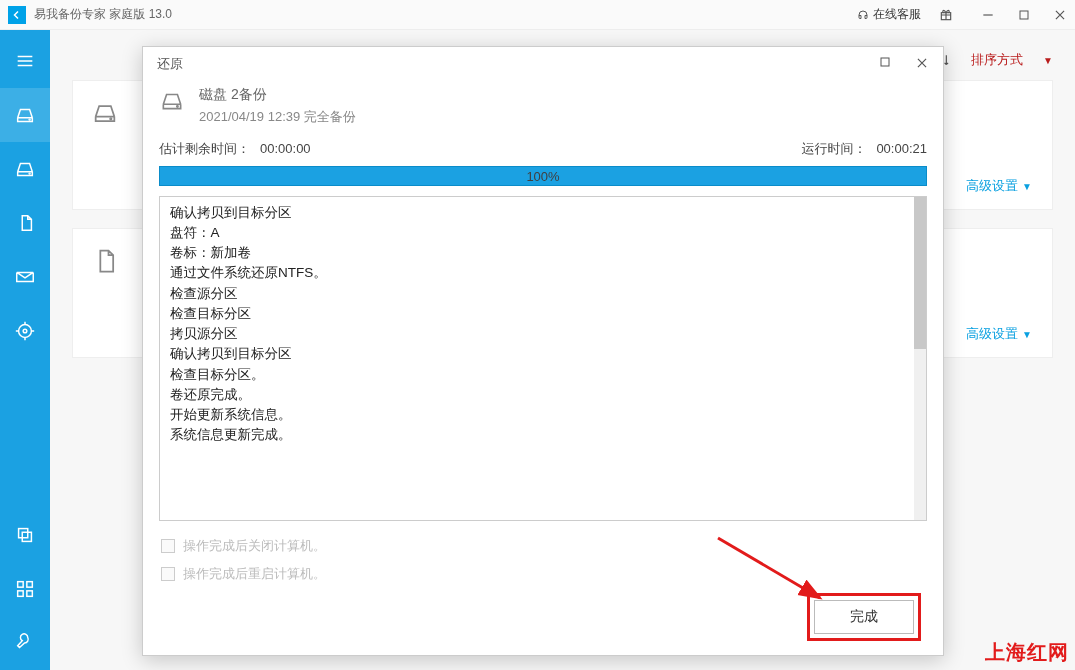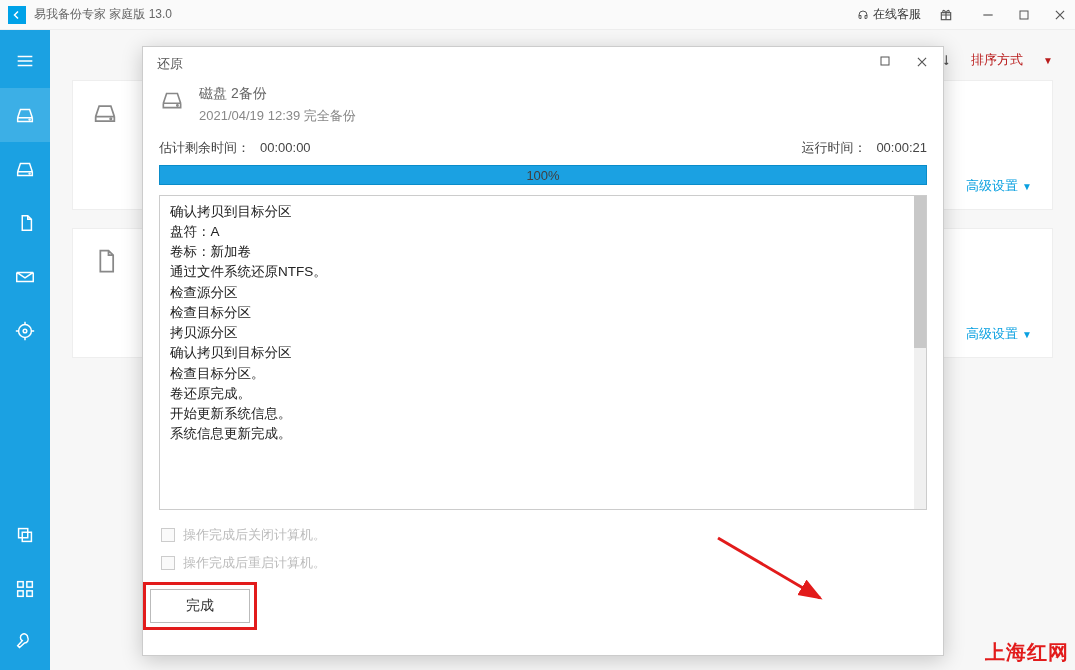--- a/index.html
+++ b/index.html
@@ -106,21 +106,21 @@
     color:#222;
     line-height:1.5;
     overflow:hidden;
     position:relative;
   }
   .log-box .scroll-track { position:absolute; right:0; top:0; bottom:0; width:12px; background:#f0f0f0;}
   .log-box .scroll-thumb { position:absolute; right:0; top:0; width:12px; height:152px; background:#c8c8c8;}
   .options { padding:16px 18px 0 18px; color:#bbb; font-size:13px; }
   .options .opt { display:flex; align-items:center; gap:8px; margin-bottom:10px; }
   .options .opt .cb { width:14px; height:14px; border:1px solid #ccc; background:#fafafa;}
-  .footer { margin-top:auto; padding: 0 22px 25px 0; display:flex; justify-content:flex-start;}
+  .footer { margin-top:auto; padding: 0 22px 14px 0; display:flex; justify-content:flex-end;}
   .finish-btn {
     width:100px; height:34px; border:1px solid #bbb; background:#fff;
     display:flex; align-items:center; justify-content:center;
     font-size:14px; color:#333; cursor:pointer;
   }
   .finish-btn-wrap { border:3px solid #e21b1b; padding:4px; }
   .arrow-annot { position:absolute; pointer-events:none; }
   .watermark {
     position:absolute; right:6px; bottom:4px;
     color:#e21b1b; font-size:20px; font-weight:bold;

